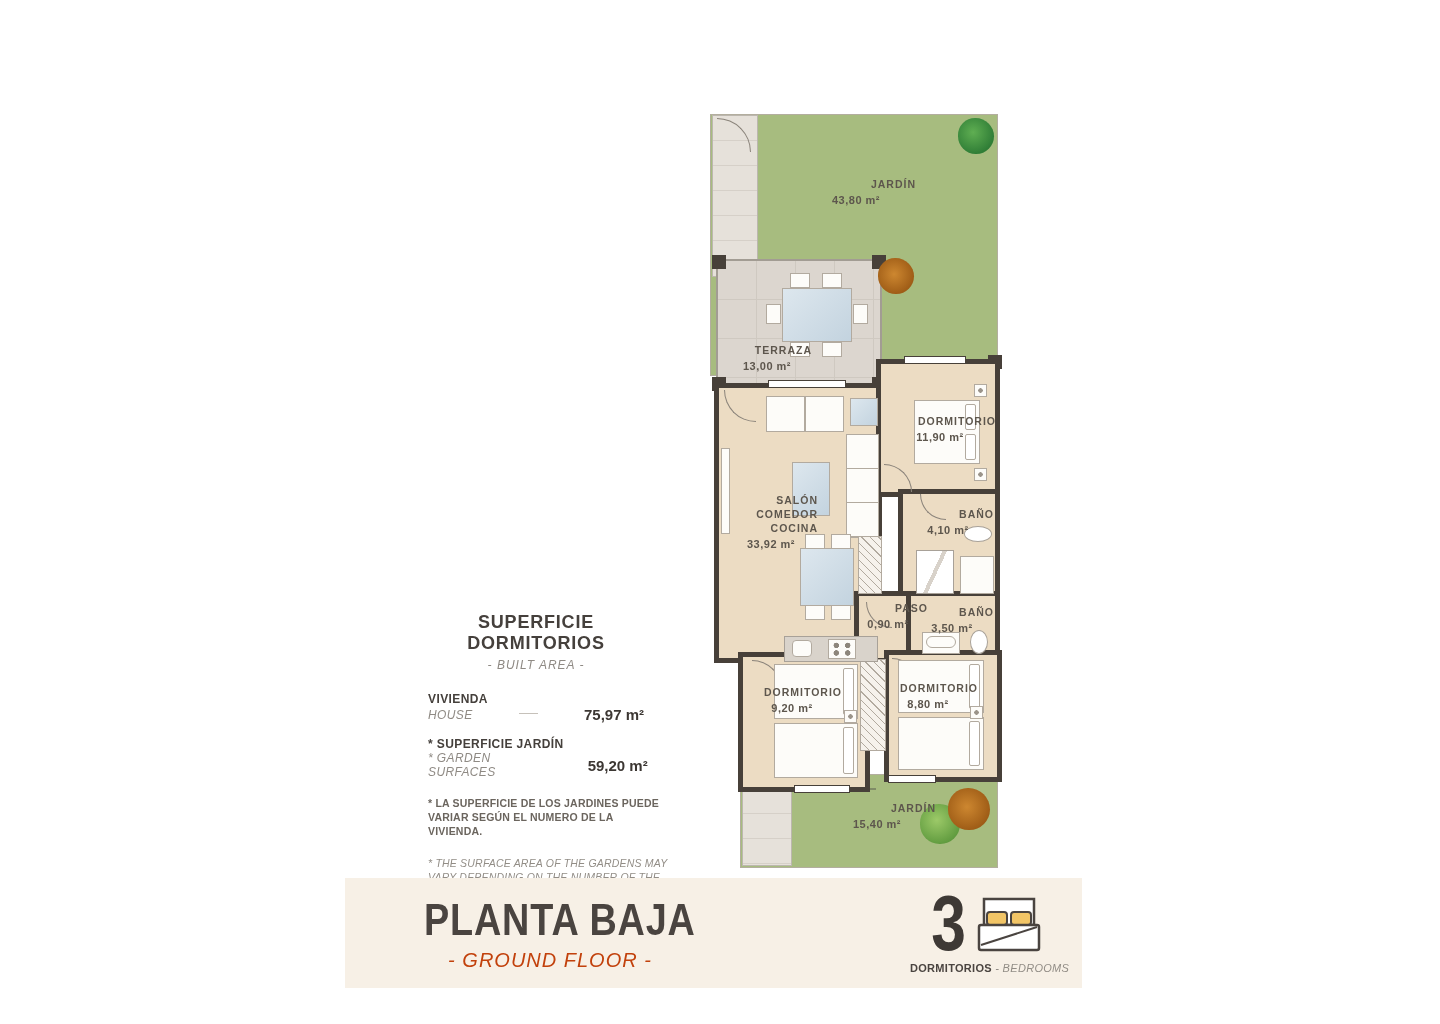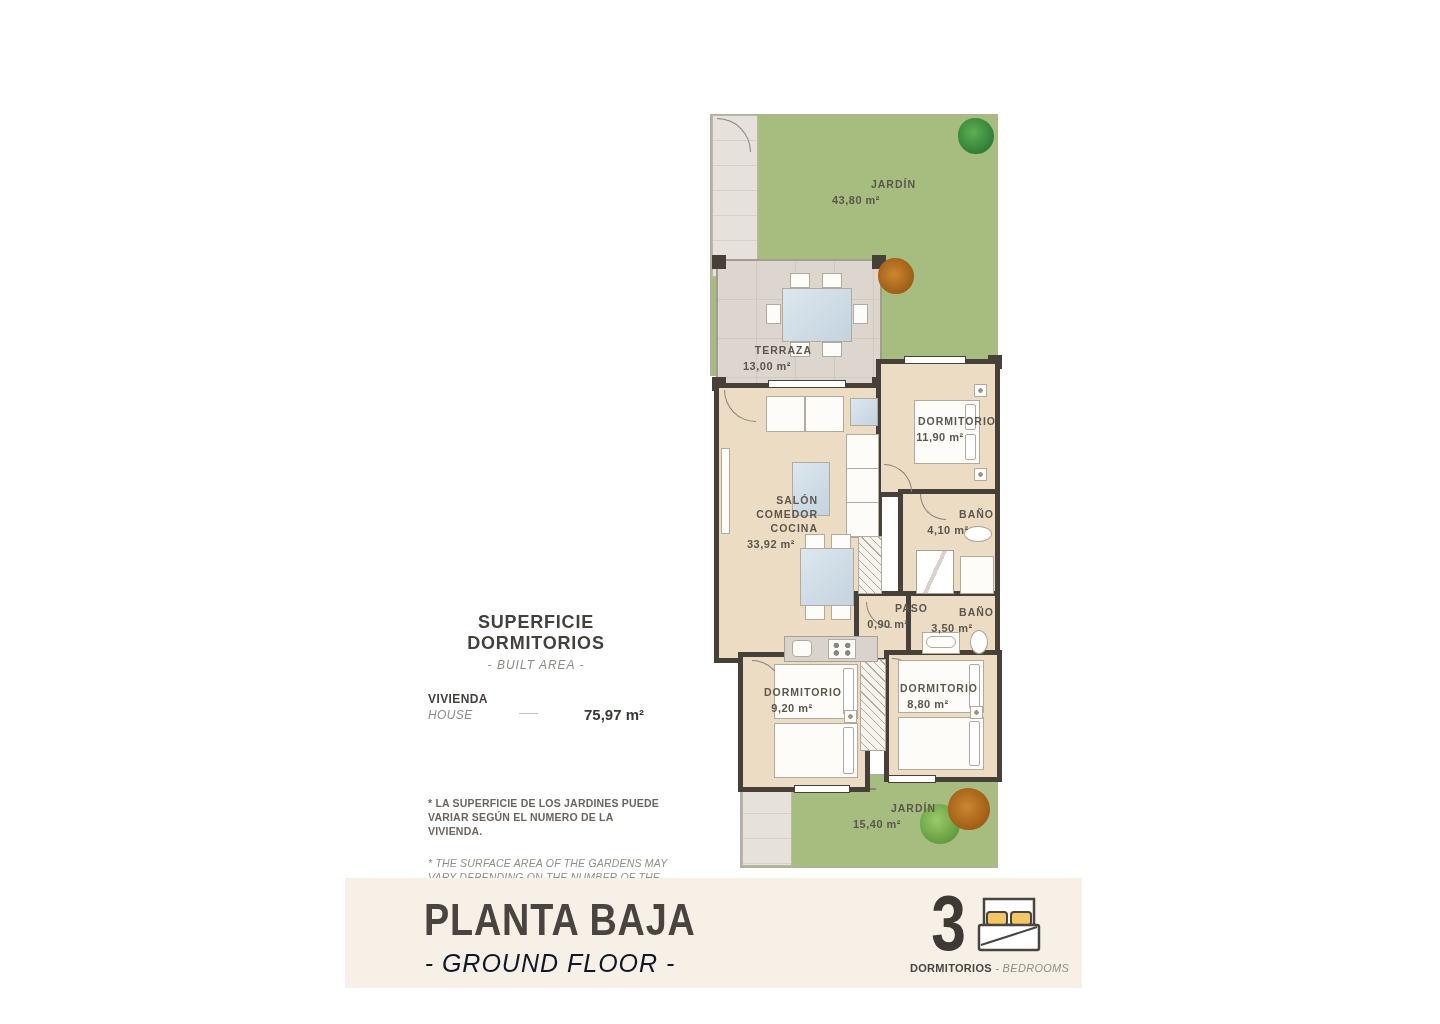--- a/index.html
+++ b/index.html
@@ -60,21 +60,21 @@
   
   #footnote { position:absolute; left:428px; top:796px; width:240px; }
   #footnote .es { font-size:10.5px; font-weight:700; color:#6b655e; line-height:1.35; letter-spacing:.2px; }
   #footnote .en { font-size:10.5px; font-style:italic; color:#928d86; line-height:1.35; margin-top:17px; letter-spacing:.2px; }
 
   
   #footer { position:absolute; left:345px; top:878px; width:737px; height:110px; background:#f7f0e6; }
   #footer .left { position:absolute; left:55px; top:16px; width:300px; text-align:center; }
   #footer .ptitle { font-size:45px; font-weight:700; color:#4a4440; letter-spacing:1px;
     transform:scaleX(.84); transform-origin:center; white-space:nowrap; }
-  #footer .psub { font-size:25px; font-style:italic; color:#0f172a; margin-top:3px; letter-spacing:1px; }
+  #footer .psub { font-size:20px; font-style:italic; color:#c2410c; margin-top:3px; letter-spacing:1px; }
   #footer .right { position:absolute; left:565px; top:8px; width:150px; text-align:center; }
   #footer .bedrow { display:flex; justify-content:center; align-items:flex-start; }
   #footer .count { font-size:78px; font-weight:700; color:#3e3935; line-height:.95;
     transform:scaleX(.8); transform-origin:center; }
   #footer .bedsvg { margin:10px 0 0 4px; }
   #footer .bedlbl { margin-top:2px; font-size:11px; letter-spacing:.3px; white-space:nowrap; }
   #footer .bedlbl .b { font-weight:700; color:#4a4440; }
   #footer .bedlbl .i { font-style:italic; color:#928d86; }
 </style>
 </head>
@@ -225,20 +225,28 @@
   <div class="title">SUPERFICIE DORMITORIOS</div>
   <div class="subtitle">- BUILT AREA -</div>
   <div class="srow" style="margin-top:20px;">
     <div class="lbl">VIVIENDA</div>
     <div class="line2">
       <span class="sub">HOUSE</span>
       <span class="leader"></span>
       <span class="val">75,97 m²</span>
     </div>
   </div>
+  <div class="srow">
+    <div class="lbl">* SUPERFICIE JARDÍN</div>
+    <div class="line2">
+      <span class="sub">* GARDEN SURFACES</span>
+      <span class="leader"></span>
+      <span class="val">59,20 m²</span>
+    </div>
+  </div>
 </div>
 
 <div id="footnote">
   <div class="es">* LA SUPERFICIE DE LOS JARDINES PUEDE VARIAR SEGÚN EL NUMERO DE LA VIVIENDA.</div>
   <div class="en">* THE SURFACE AREA OF THE GARDENS MAY VARY DEPENDING ON THE NUMBER OF THE HOME.</div>
 </div>
 
 <div id="footer">
   <div class="left">
     <div class="ptitle">PLANTA BAJA</div>

